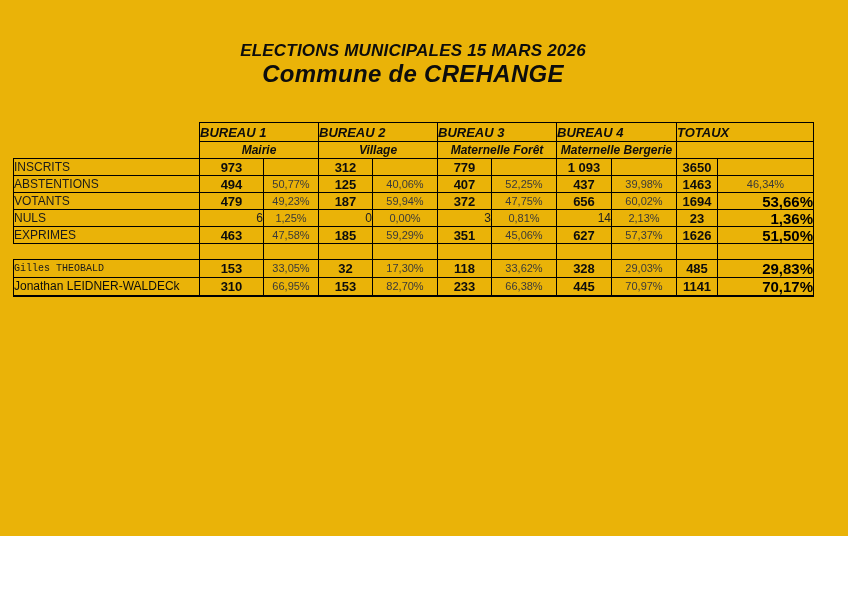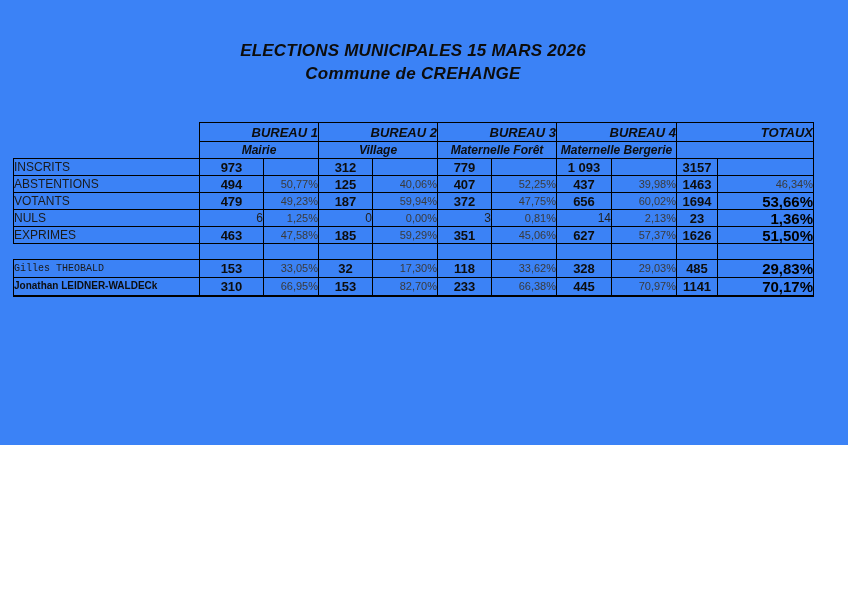--- a/index.html
+++ b/index.html
@@ -1,52 +1,52 @@
 <!DOCTYPE html>
 <html><head>
 <meta charset="utf-8">
 <style>
   html,body{margin:0;padding:0;}
   body{
     width:848px;height:600px;background:#ffffff;overflow:hidden;
     font-family:"Liberation Sans",sans-serif;color:#111;
   }
-  .page{position:relative;width:848px;height:445px;background:#3b82f6;}
+  .page{position:relative;width:848px;height:536px;background:#eab308;}
   .titles{position:absolute;left:13px;top:40px;width:800px;text-align:center;}
   .t1{font-size:17px;font-weight:bold;font-style:italic;letter-spacing:.2px;line-height:21px;color:#0d0d0d;}
-  .t2{font-size:17px;font-weight:bold;font-style:italic;letter-spacing:.3px;line-height:26px;color:#0d0d0d;}
+  .t2{font-size:24px;font-weight:bold;font-style:italic;letter-spacing:.3px;line-height:26px;color:#0d0d0d;}
 
   table.results{
     position:absolute;left:13px;top:122px;width:800px;
     border-collapse:collapse;table-layout:fixed;
   }
   table.results td{
     padding:0;vertical-align:middle;white-space:nowrap;overflow:hidden;
     line-height:1;
   }
   .bd{border:1px solid #000;}
   .nb{border:none;}
   .vb{border-left:1px solid #000;border-right:1px solid #000;}
 
   tr.hr1{height:19px;}
   tr.hr2{height:17px;}
   tr.dr{height:17px;}
   tr.sp{height:16px;}
   tr.cr{height:18px;}
 
-  .hdr{text-align:right;font-weight:bold;font-style:italic;font-size:13px;color:#0d0d0d;}
+  .hdr{text-align:left;font-weight:bold;font-style:italic;font-size:13px;color:#0d0d0d;}
   .sub{text-align:center;font-weight:bold;font-style:italic;font-size:12px;color:#0d0d0d;}
   .lbl{text-align:left;font-size:12px;padding:0 4px;color:#1a1a1a;}
   .cnt{text-align:center;font-weight:bold;font-size:13px;padding-right:4px;color:#0d0d0d;}
   .cnl{text-align:right;font-size:12px;padding-right:4px;color:#222;}
-  .pct{text-align:right;font-size:11px;padding-right:5px;color:#3a3a3a;}
+  .pct{text-align:center;font-size:11px;padding-right:5px;color:#3a3a3a;}
   .tp{padding-right:8px;}
   .ptb{text-align:right;font-weight:bold;font-size:15px;padding-right:7px;color:#000;}
   .cname1{text-align:left;font-size:10px;padding:0 4px;color:#1a1a1a;font-family:Liberation Mono, monospace;}
-  .cname2{text-align:left;font-size:10px;font-weight:bold;padding:0 4px;color:#0d0d0d;}
+  .cname2{text-align:left;font-size:12px;font-weight:normal;padding:0 4px;color:#0d0d0d;}
   .bb2{border-bottom-width:2px;}
 </style>
 </head>
 <body>
 
 <div class="page">
 
   <div class="titles">
     <div class="t1">ELECTIONS MUNICIPALES 15 MARS 2026</div>
     <div class="t2">Commune de CREHANGE</div>
@@ -89,21 +89,21 @@
     <tr class="dr">
       <td class="bd lbl">INSCRITS</td>
       <td class="bd cnt">973</td>
       <td class="bd pct"></td>
       <td class="bd cnt">312</td>
       <td class="bd pct"></td>
       <td class="bd cnt">779</td>
       <td class="bd pct"></td>
       <td class="bd cnt">1 093</td>
       <td class="bd pct"></td>
-      <td class="bd cnt">3157</td>
+      <td class="bd cnt">3650</td>
       <td class="bd pct tp"></td>
     </tr>
 
     <tr class="dr">
       <td class="bd lbl">ABSTENTIONS</td>
       <td class="bd cnt">494</td>
       <td class="bd pct">50,77%</td>
       <td class="bd cnt">125</td>
       <td class="bd pct">40,06%</td>
       <td class="bd cnt">407</td>

